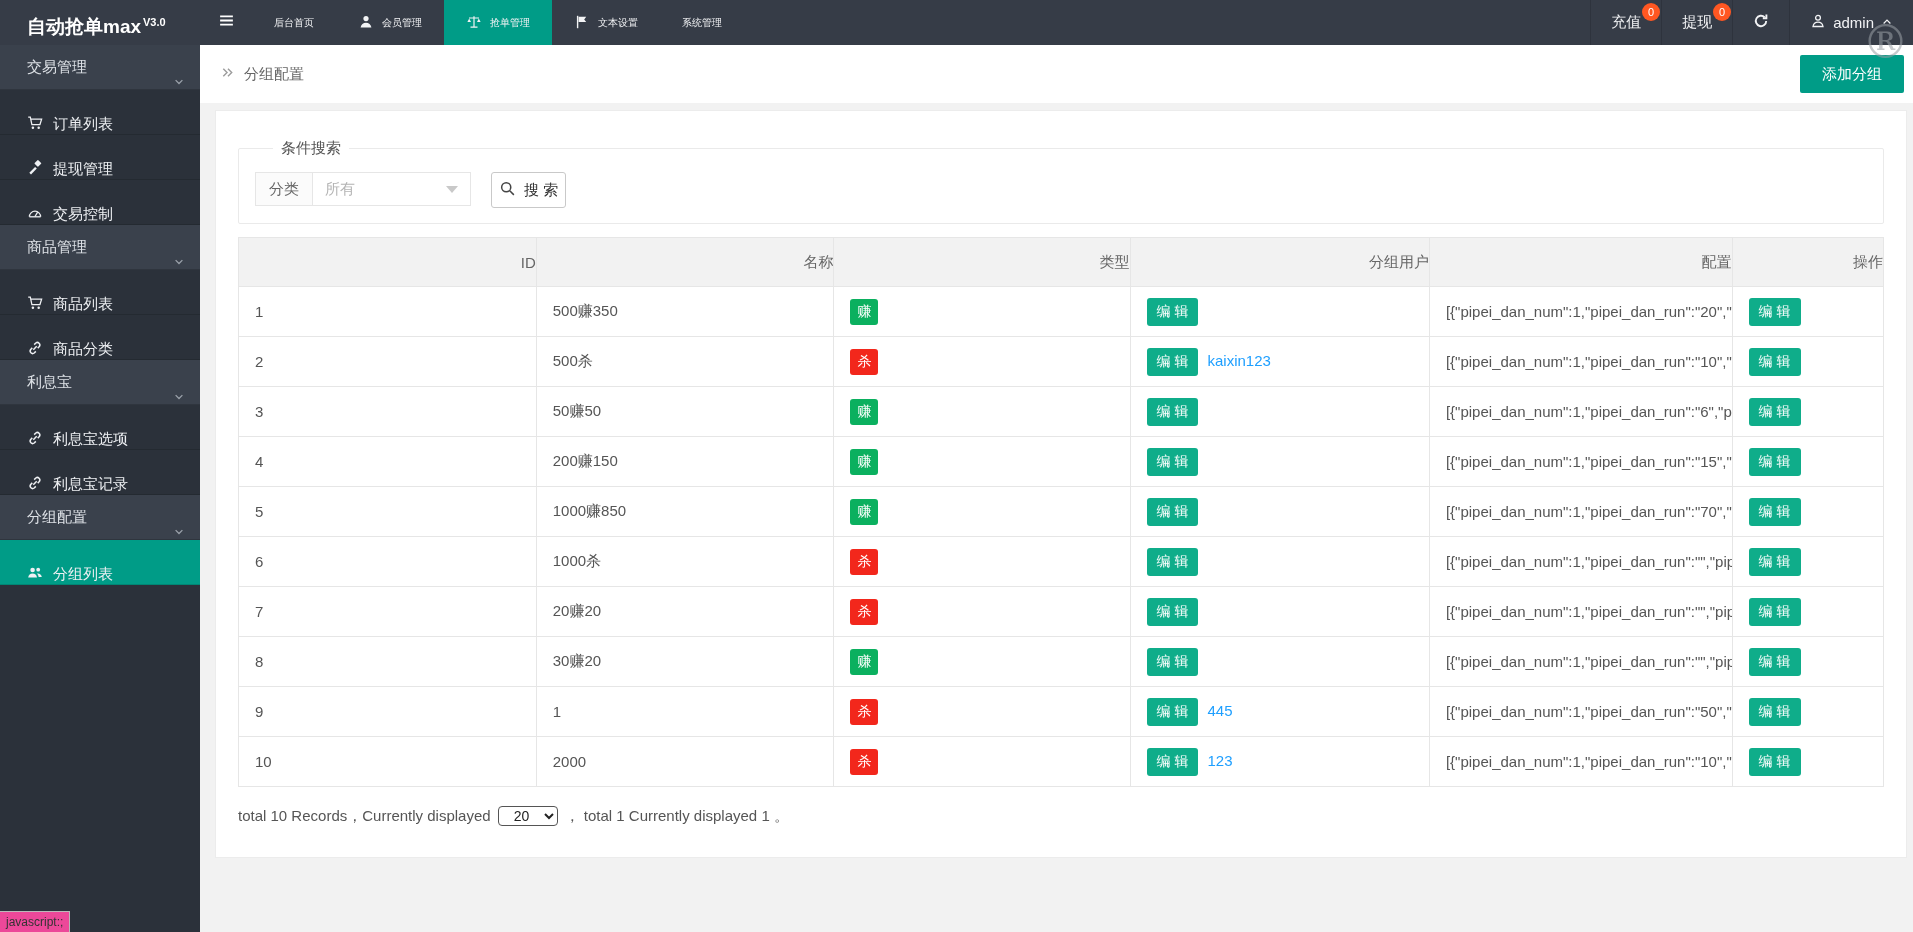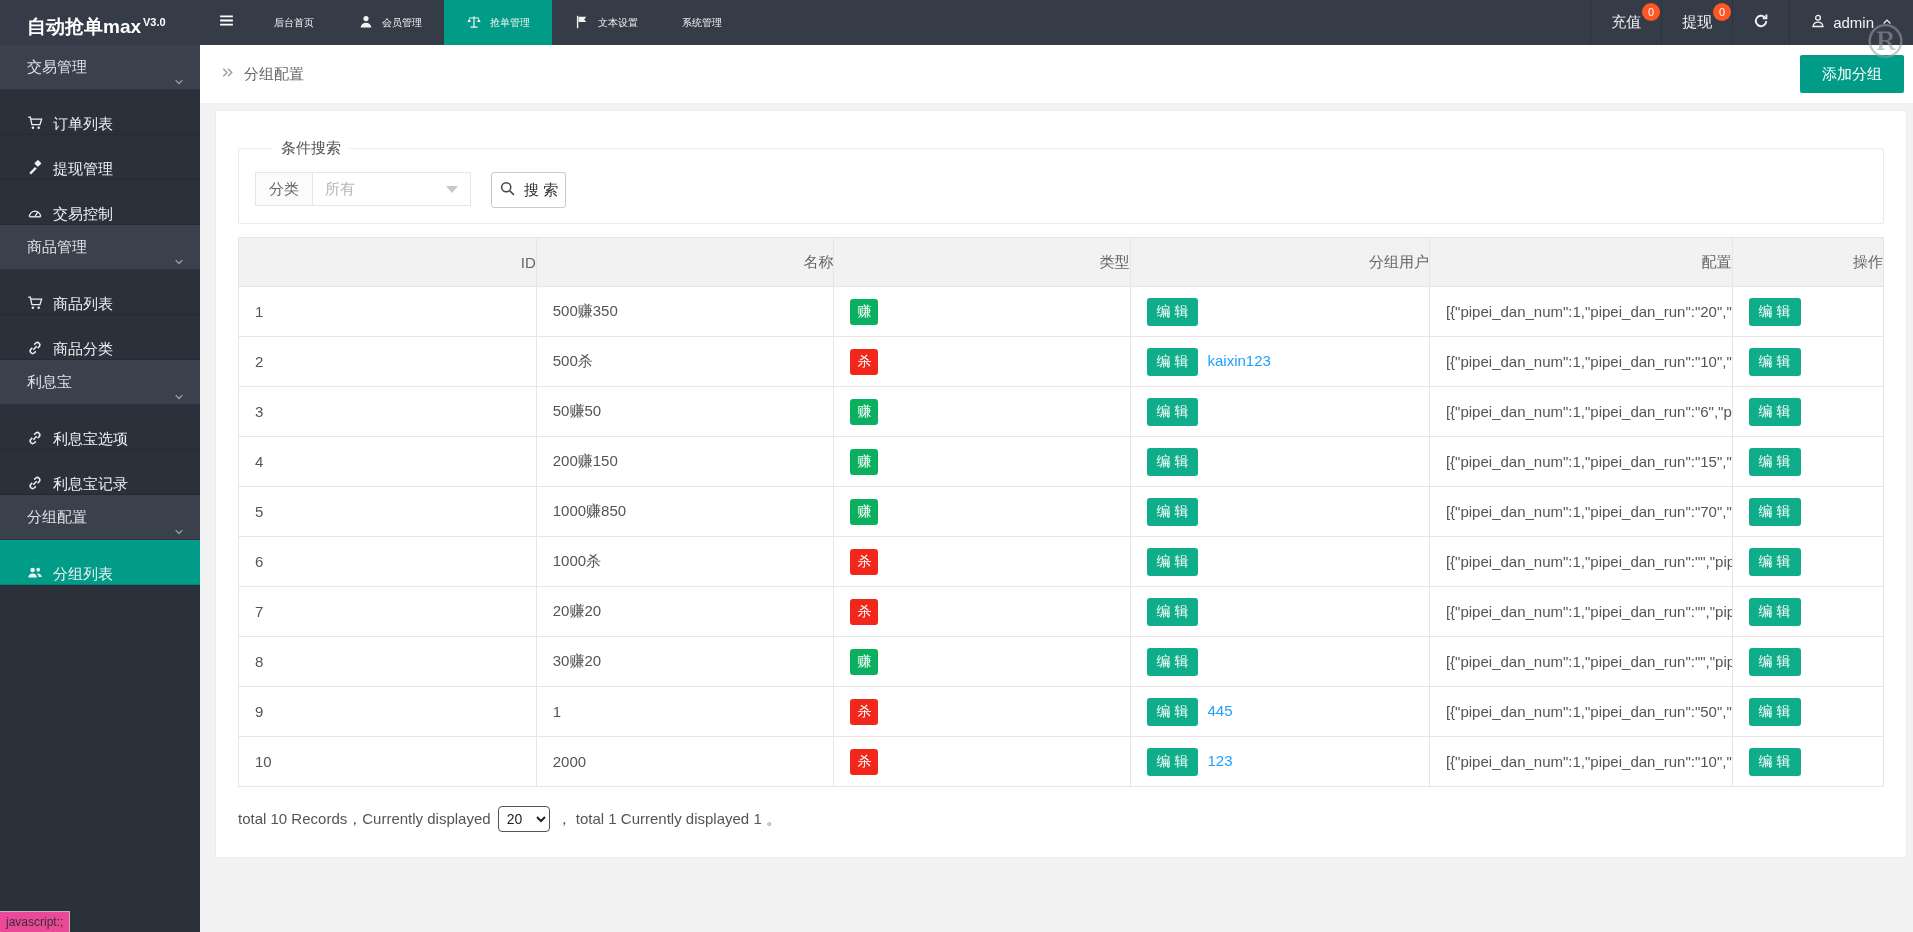--- a/index.html
+++ b/index.html
@@ -68,22 +68,22 @@
   .grid td{height:50px;border:1px solid #e6e6e6;padding:0 10px 0 16px;font-size:15px;color:#555;
     white-space:nowrap;overflow:hidden}
   .badge{display:inline-block;min-width:14px;text-align:center;padding:4px 7px;border-radius:3px;color:#fff;font-size:14px}
   .badge-green{background:#0bb05f}
   .badge-red{background:#f2271c}
   .btn-edit{display:inline-block;padding:5px 10px;border-radius:3px;background:#0fad8a;color:#fff;font-size:14px;
     border:none;cursor:pointer;white-space:nowrap;font-family:inherit}
   .user-link{color:#1e9fff;margin-left:9px;text-decoration:none;cursor:pointer;font-size:15px}
 
   .pager{margin-top:19px;display:flex;align-items:center;gap:7px;font-size:15px;color:#555}
-  .pager select{height:26px;min-width:52px;font-size:14px;color:#222;border:1px solid #555;border-radius:4px;
-    background:#fff;padding:0 4px;font-family:inherit}
+  .pager select{height:20px;min-width:52px;font-size:14px;color:#222;border:1px solid #555;border-radius:4px;
+    background:#fff;padding:0 11px;font-family:inherit}
 
   .js-status{position:absolute;left:0;bottom:0;background:#ec4899;border:1px solid #b9b9b9;border-left:none;
     border-bottom:none;padding:3px 6px;font-size:12px;color:#333;z-index:70}
 </style>
 </head>
 <body>
 
 <div id="app">
 
   <div class="topbar">

